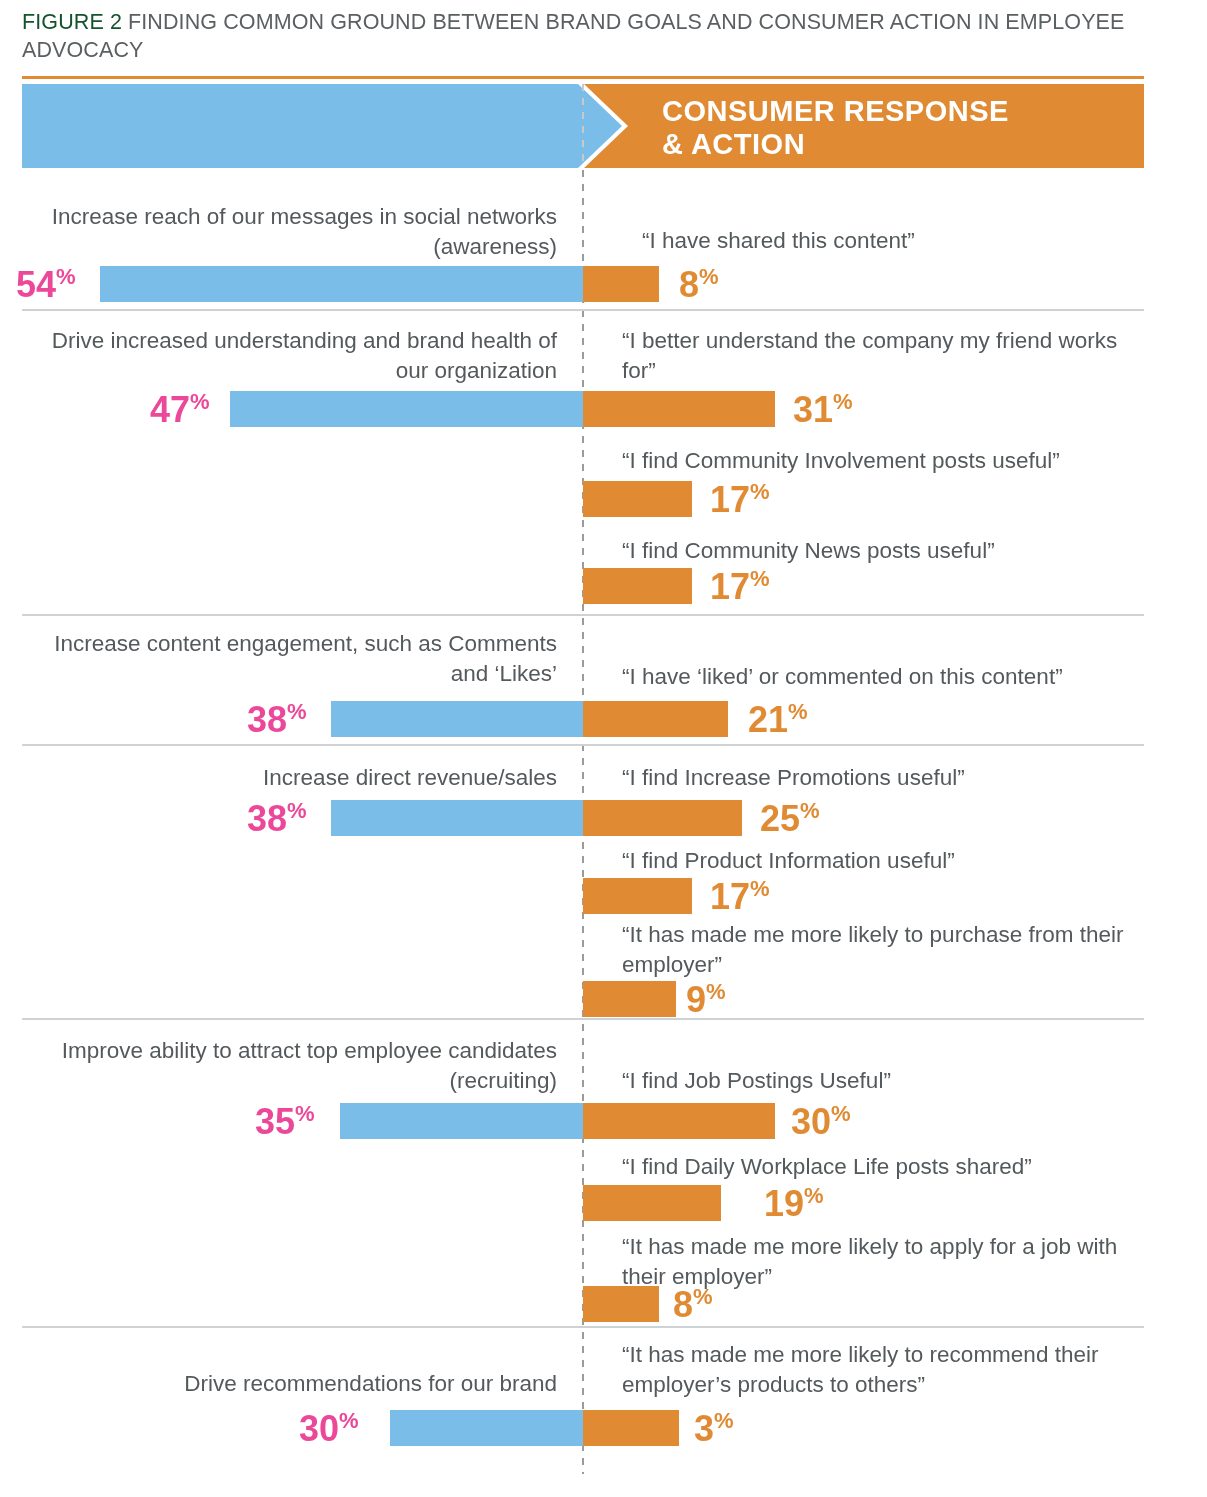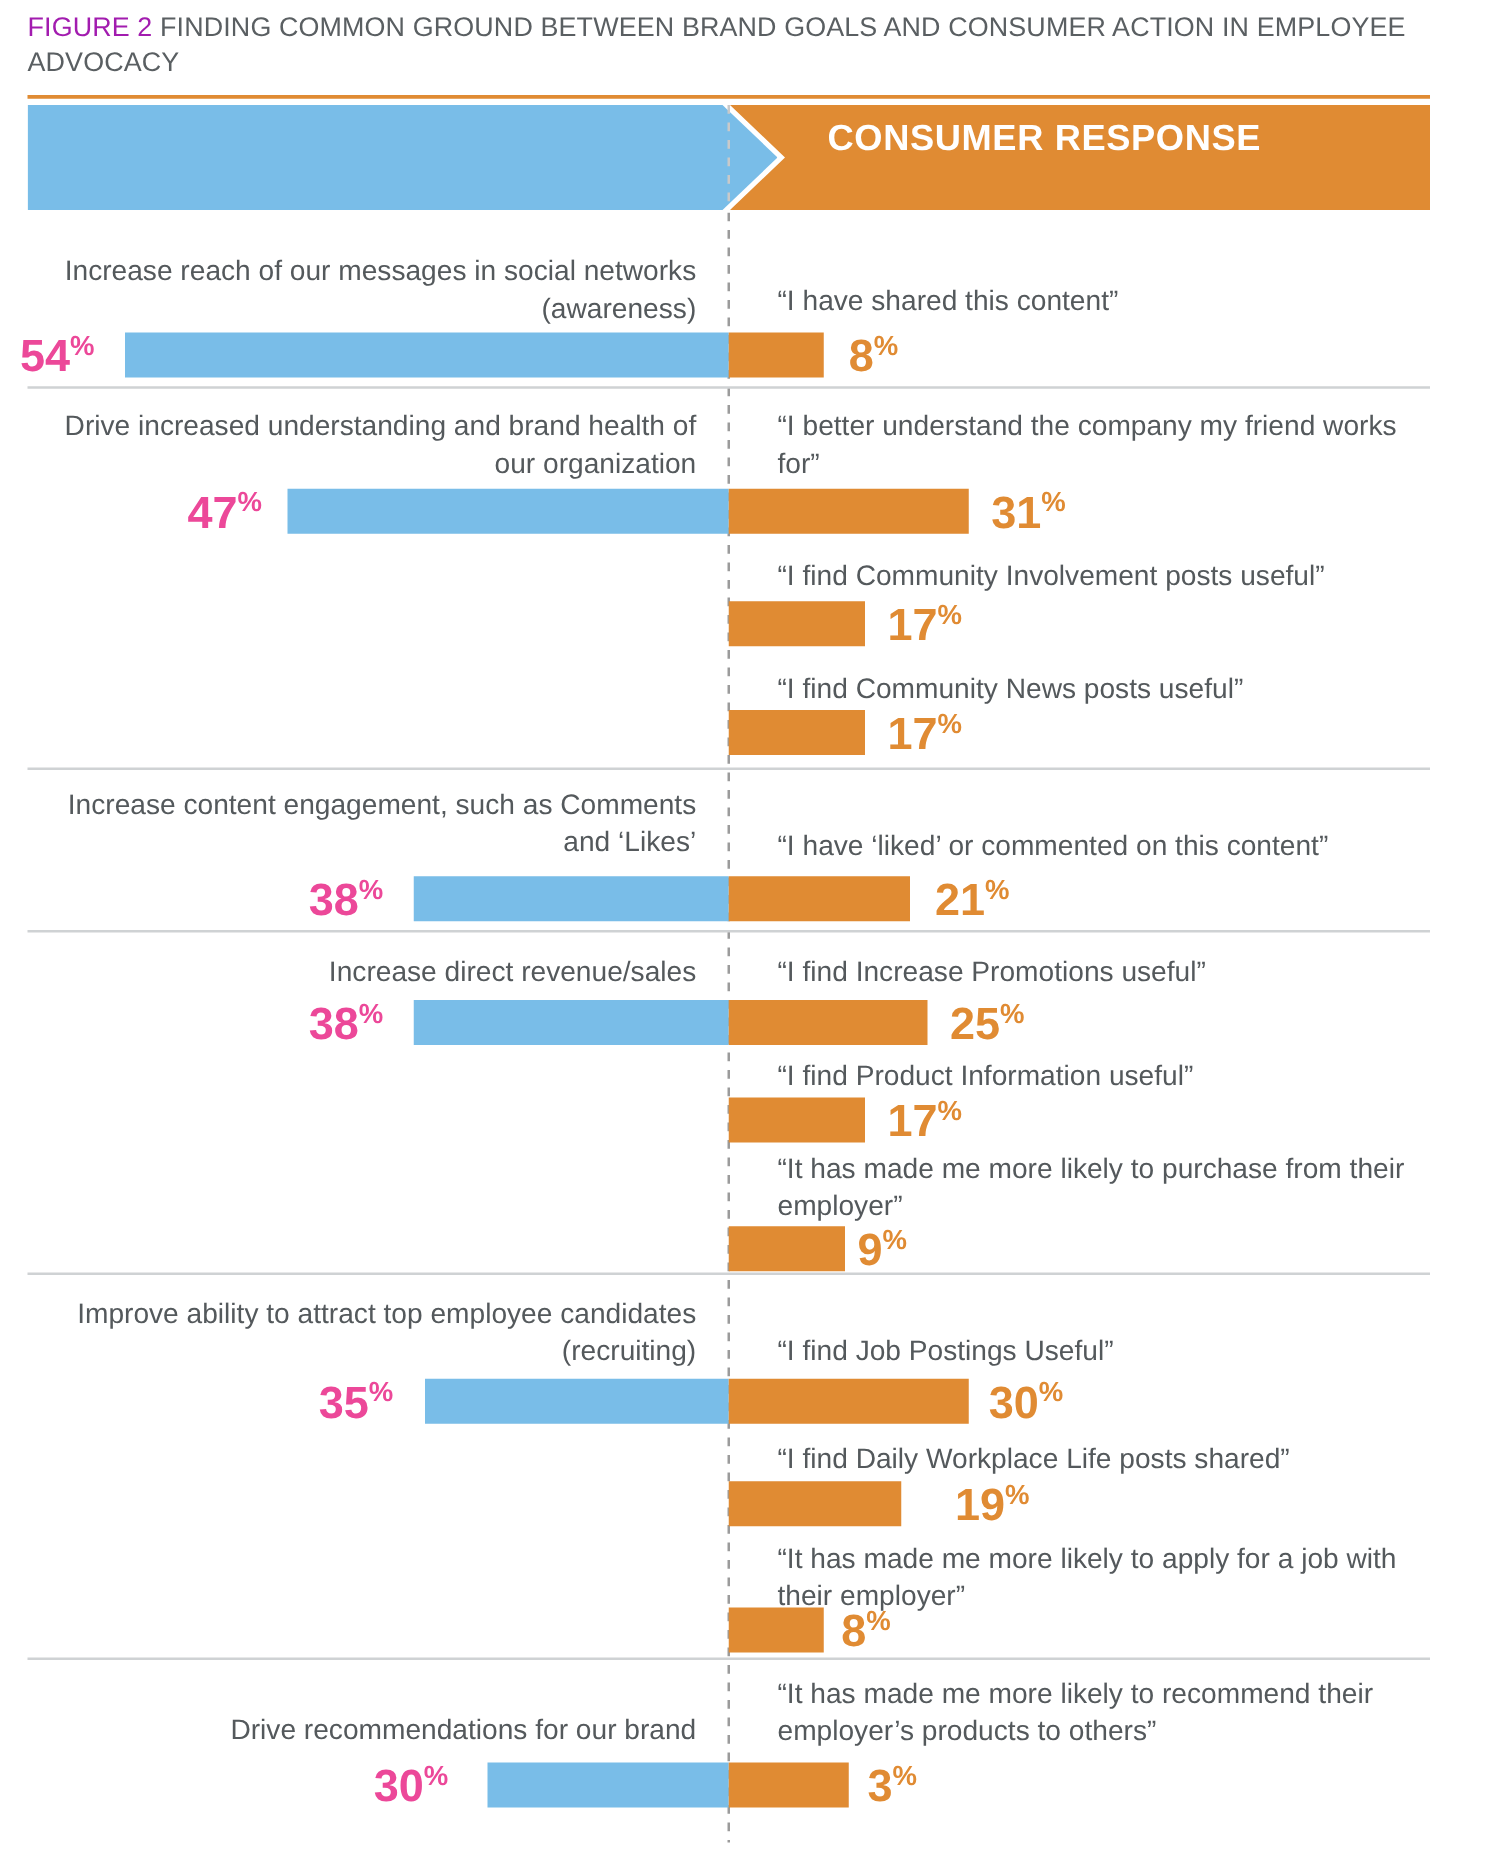--- a/index.html
+++ b/index.html
@@ -30,21 +30,21 @@
     top: 8px;
     width: 1130px;
     font-size: 21.5px;
     line-height: 28px;
     letter-spacing: 0.1px;
     font-weight: 400;
     color: #5a5f62;
     text-transform: uppercase;
   }
   .title-block .fig-label {
-    color: #a21caf;
+    color: #14532d;
   }
 
   .title-rule {
     position: absolute;
     left: 22px;
     top: 76px;
     width: 1122px;
     height: 3px;
     background: #e08b33;
   }
@@ -190,30 +190,31 @@
     <span class="fig-label">FIGURE 2</span><span> FINDING COMMON GROUND BETWEEN BRAND GOALS AND CONSUMER ACTION IN EMPLOYEE ADVOCACY</span>
   </div>
   <div class="title-rule"></div>
 
   <div class="banner">
     <div class="banner-left"></div>
     <div class="banner-left-label">BRAND INTENT</div>
     <div class="banner-right"></div>
     <div class="banner-right-label">
       <div>CONSUMER RESPONSE</div>
+      <div>&amp; ACTION</div>
     </div>
   </div>
 
   <div class="divider banner-gap"></div>
 
   <div class="divider" style="top:170px;height:1304px;"></div>
 
   <div class="row">
     <div class="intent-label" style="top:202px;">Increase reach of our messages in social networks (awareness)</div>
-    <div class="response-label" style="top:226px;">“I have shared this content”</div>
+    <div class="response-label" style="top:226px;margin-left:20px;">“I have shared this content”</div>
 
     <div class="val-blue" style="left:16px; top:267px;"><span>54</span><span class="pct-sup">%</span></div>
     <div class="bar-blue" style="left:100px; top:266px; width:483px;"></div>
     <div class="bar-orange" style="left:583px; top:266px; width:76px;"></div>
     <div class="val-orange" style="left:679px; top:267px;"><span>8</span><span class="pct-sup">%</span></div>
 
     <div class="row-rule" style="top:309px;"></div>
   </div>
 
   <div class="row">

